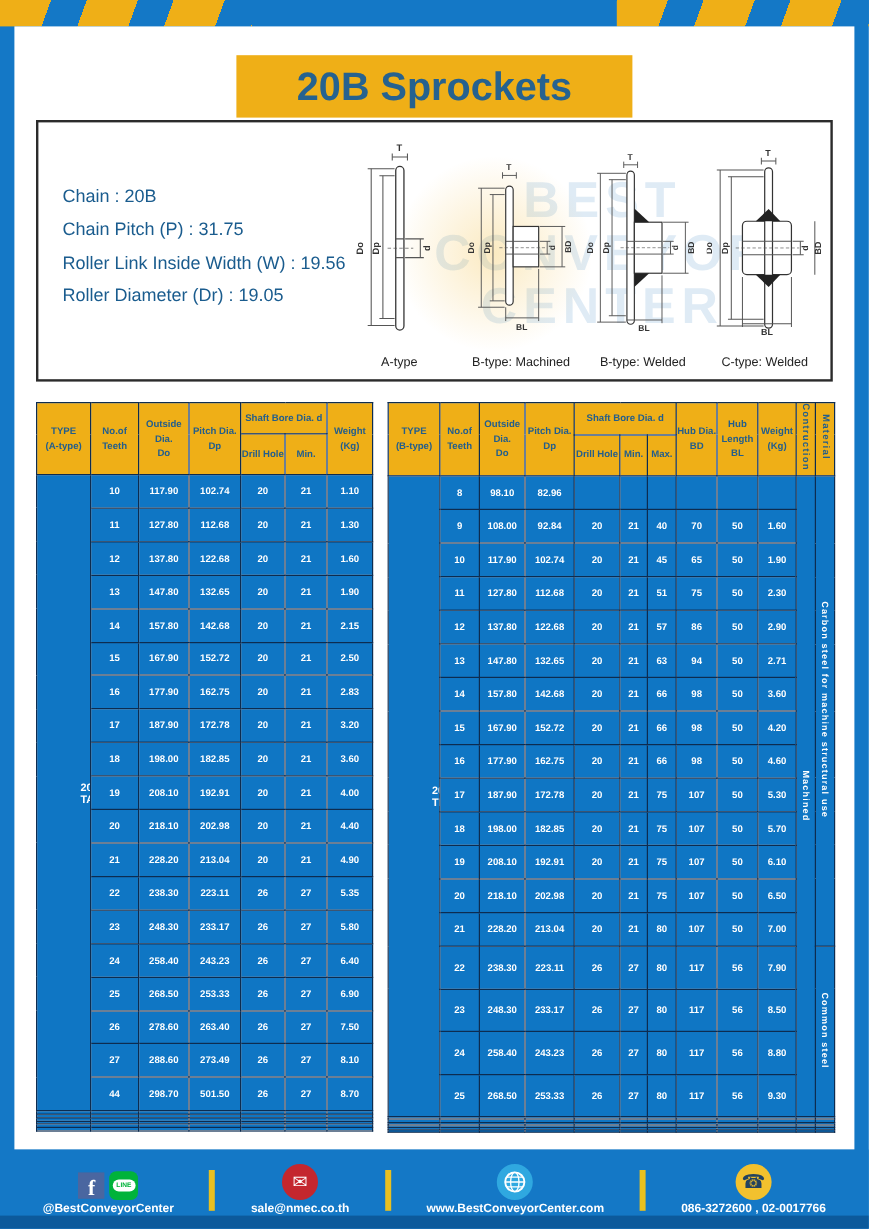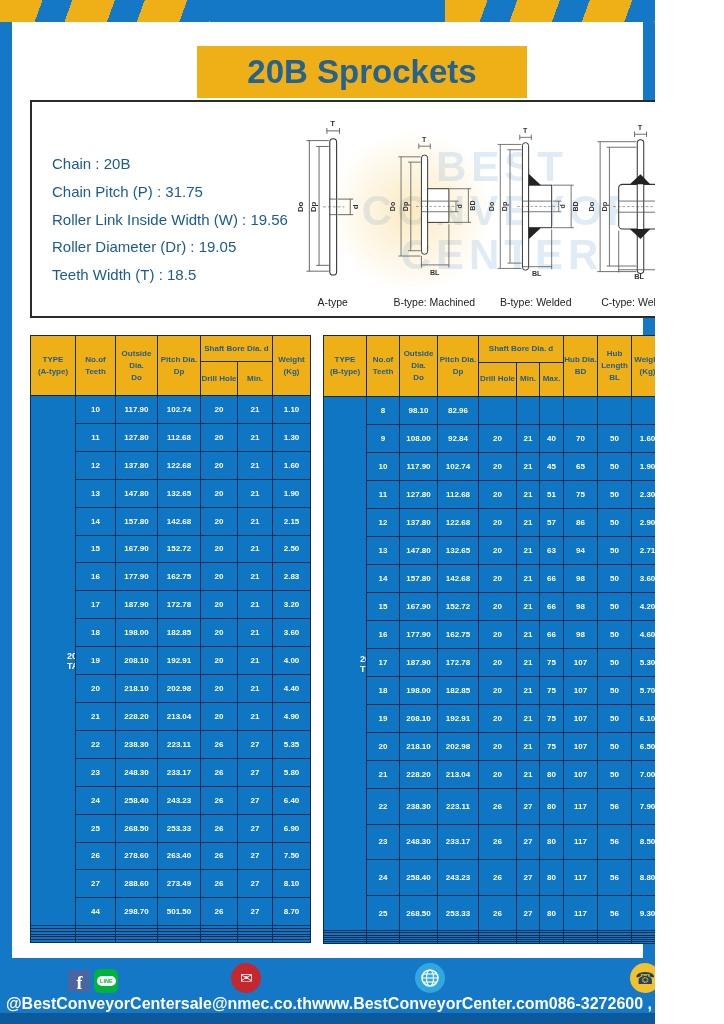--- a/index.html
+++ b/index.html
@@ -1,17 +1,17 @@
 <!DOCTYPE html>
 <html><head>
 <meta charset="utf-8">
 <style>
   * { margin:0; padding:0; box-sizing:border-box; }
   html,body { width:724px; height:1024px; font-family:"Liberation Sans","DejaVu Sans",sans-serif; }
-  .page { position:relative; width:655px; height:1024px; background:#1478C6; overflow:hidden; }
+  .page { position:relative; width:724px; height:1024px; background:#1478C6; overflow:hidden; }
 
   
   .top-band { position:absolute; top:0; left:0; right:0; height:22px; background:#1478C6; }
   .stripes { position:absolute; top:0; height:22px; background:repeating-linear-gradient(110deg,#EFAF17 0 40px,#1478C6 40px 68px); }
   .stripes.left { left:0; width:210px; }
   .stripes.right { right:0; width:210px; }
 
   
   .content { position:absolute; left:12px; right:12px; top:22px; bottom:66px; background:#ffffff; }
 
@@ -45,21 +45,21 @@
   .type-cell { font-size:9px;padding-left:36px; }
   .vert { writing-mode:vertical-rl; display:inline-block; letter-spacing:1px; }
   thead .vert { font-size:8px; color:#235E8C; }
   td .vert { font-size:7.5px; }
 
   
   .footer { position:absolute; left:0; right:0; bottom:0; height:66px; background:#1478C6; }
   .footer-strip { position:absolute; left:0; right:0; bottom:0; height:11px; background:#0C5A9C; }
   .footer-items { position:absolute; left:6px; right:6px; top:1px; height:54px; display:flex; align-items:flex-end; justify-content:space-evenly; }
   .fgroup { display:flex; flex-direction:column; align-items:center; gap:2px; }
-  .flabel { color:#fff; font-weight:bold; font-size:16px; white-space:nowrap; }
+  .flabel { color:#fff; font-weight:bold; font-size:10px; white-space:nowrap; }
   .fdiv { width:5px; height:34px; background:#E9C01F; margin-bottom:4px; }
   .ic-row { display:flex; gap:4px; align-items:center; }
   .ic-fb { width:22px; height:22px; background:#4A66A0; color:#fff; font:bold 18px "Liberation Serif","DejaVu Serif",serif; display:flex; align-items:flex-end; justify-content:center; line-height:0.95; }
   .ic-line { width:24px; height:24px; background:#00B33A; border-radius:6px; display:flex; align-items:center; justify-content:center; }
   .ic-line .bubble { background:#fff; border-radius:5px; padding:2px 3px; font-size:5.5px; font-weight:bold; color:#00B33A; }
   .ic-mail { width:30px; height:30px; border-radius:50%; background:#C4272E; color:#fff; font-size:15px; display:flex; align-items:center; justify-content:center; }
   .ic-globe { width:30px; height:30px; border-radius:50%; background:#2FA8E0; display:flex; align-items:center; justify-content:center; }
   .ic-phone { width:30px; height:30px; border-radius:50%; background:#F2C12E; color:#23425F; font-size:16px; display:flex; align-items:center; justify-content:center; }
 </style>
 </head>
@@ -82,21 +82,20 @@
         <div class="wm-text">BEST
 CONVEYOR
 CENTER</div>
       </div>
 
       <div class="spec-text">
         <div>Chain  : 20B</div>
         <div>Chain Pitch (P)  :  31.75</div>
         <div>Roller Link Inside Width (W)  :  19.56</div>
         <div>Roller Diameter (Dr)  : 19.05</div>
-        <div>Teeth Width (T)  :  18.5</div>
       </div>
 
       <div class="diagrams">
 
         <div class="diag-col">
           <svg class="diag" viewBox="0 -8 100 170">
             <text x="50" y="-1" text-anchor="middle">T</text>
             <line x1="44" y1="4" x2="57" y2="4"></line>
               <line x1="44" y1="1" x2="44" y2="7"></line>
               <line x1="57" y1="1" x2="57" y2="7"></line>

